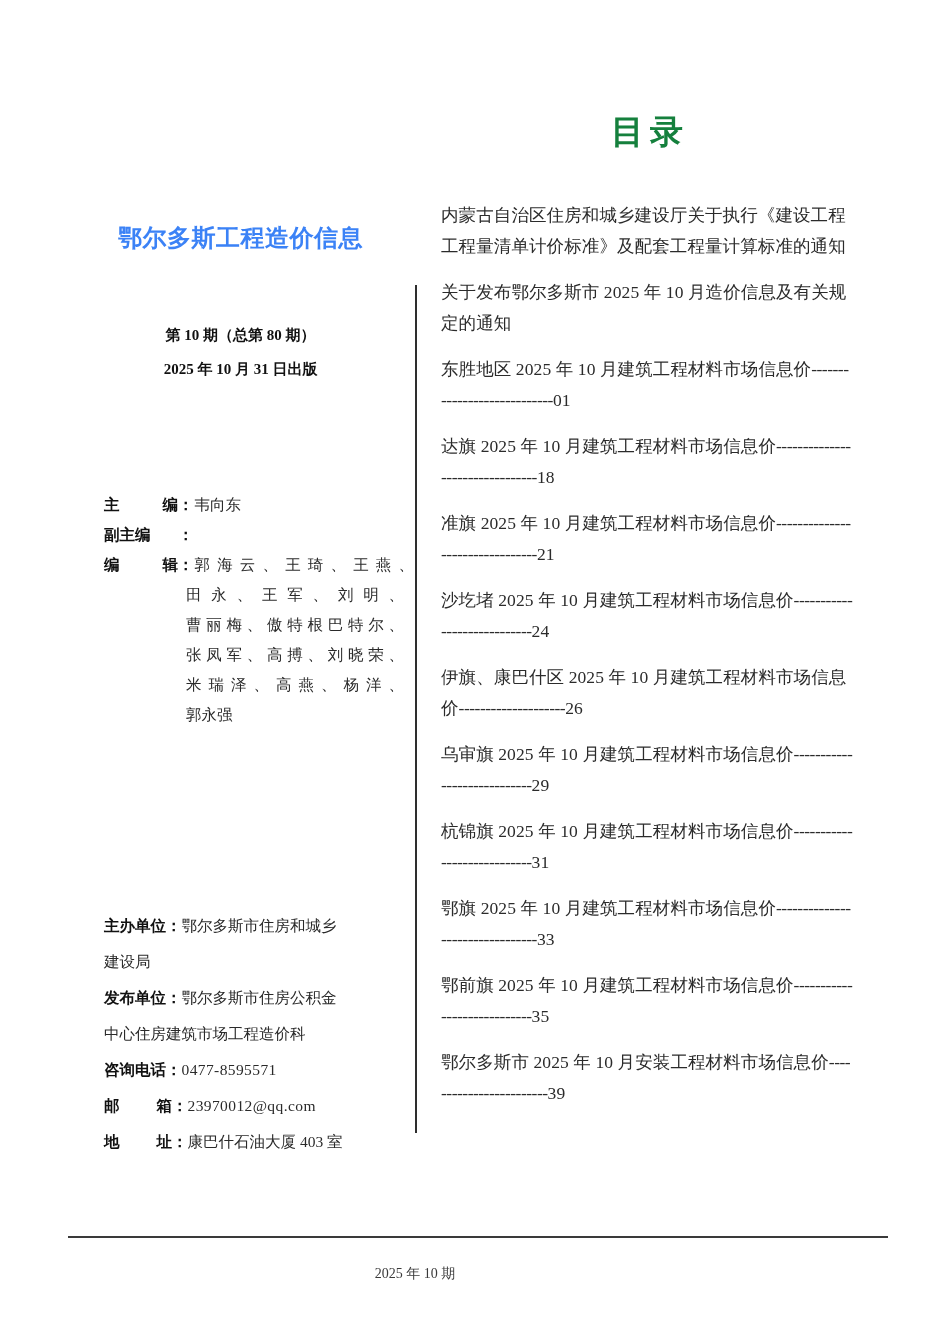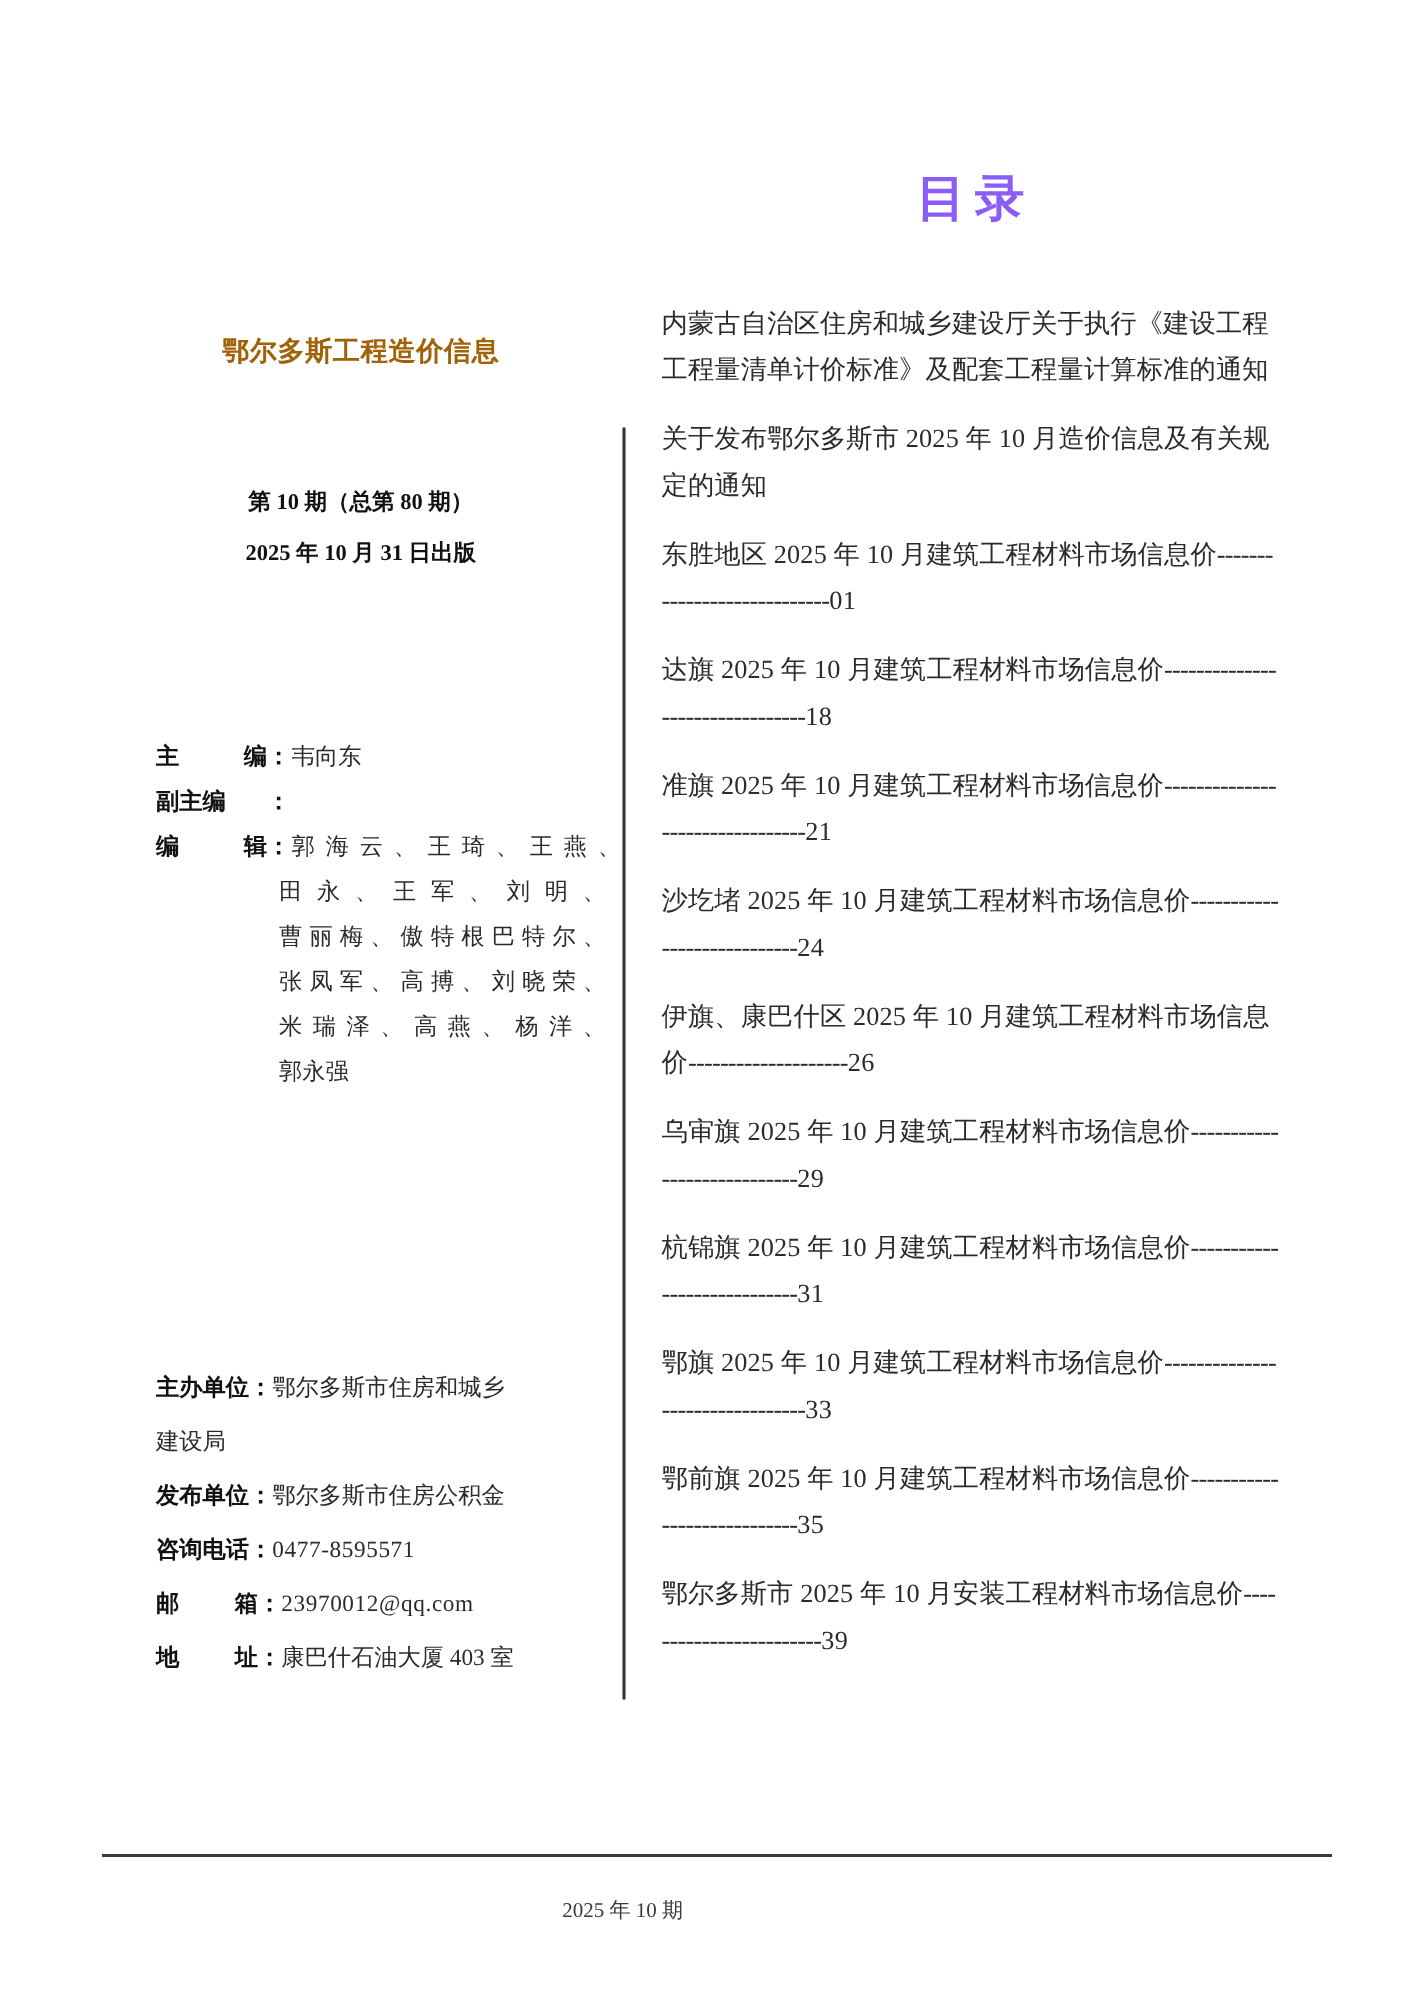--- a/index.html
+++ b/index.html
@@ -25,24 +25,24 @@
     width: 345px;
     height: 1344px;
   }
 
   .masthead-title {
     position: absolute;
     left: 0;
     top: 222px;
     width: 345px;
     text-align: center;
-    font-size: 18px;
+    font-size: 24px;
     font-weight: bold;
     letter-spacing: 0.5px;
-    color: #a16207;
+    color: #3b82f6;
     font-family: "Liberation Serif", "DejaVu Serif", serif;
   }
 
   .issue-block {
     position: absolute;
     left: 0;
     top: 318px;
     width: 345px;
     text-align: center;
   }
@@ -158,21 +158,21 @@
   .toc-heading {
     position: absolute;
     left: 0;
     top: 110px;
     width: 412px;
     text-align: center;
     font-size: 33px;
     font-weight: bold;
     letter-spacing: 6px;
     text-indent: 6px;
-    color: #8b5cf6;
+    color: #15803d;
   }
   .toc-list {
     position: absolute;
     left: 0;
     top: 200px;
     width: 412px;
   }
   .toc-item {
     font-size: 17.5px;
     line-height: 31px;
@@ -261,20 +261,21 @@
         <span class="pub-colon">：</span>
         <span class="pub-value">鄂尔多斯市住房和城乡</span>
       </div>
       <div class="pub-cont">建设局</div>
 
       <div class="pub-row">
         <span class="pub-label">发布单位</span>
         <span class="pub-colon">：</span>
         <span class="pub-value">鄂尔多斯市住房公积金</span>
       </div>
+      <div class="pub-cont">中心住房建筑市场工程造价科</div>
 
       <div class="pub-row">
         <span class="pub-label">咨询电话</span>
         <span class="pub-colon">：</span>
         <span class="pub-value mono-ish">0477-8595571</span>
       </div>
 
       <div class="pub-row">
         <span class="pub-label spaced">
             <span>邮</span>

